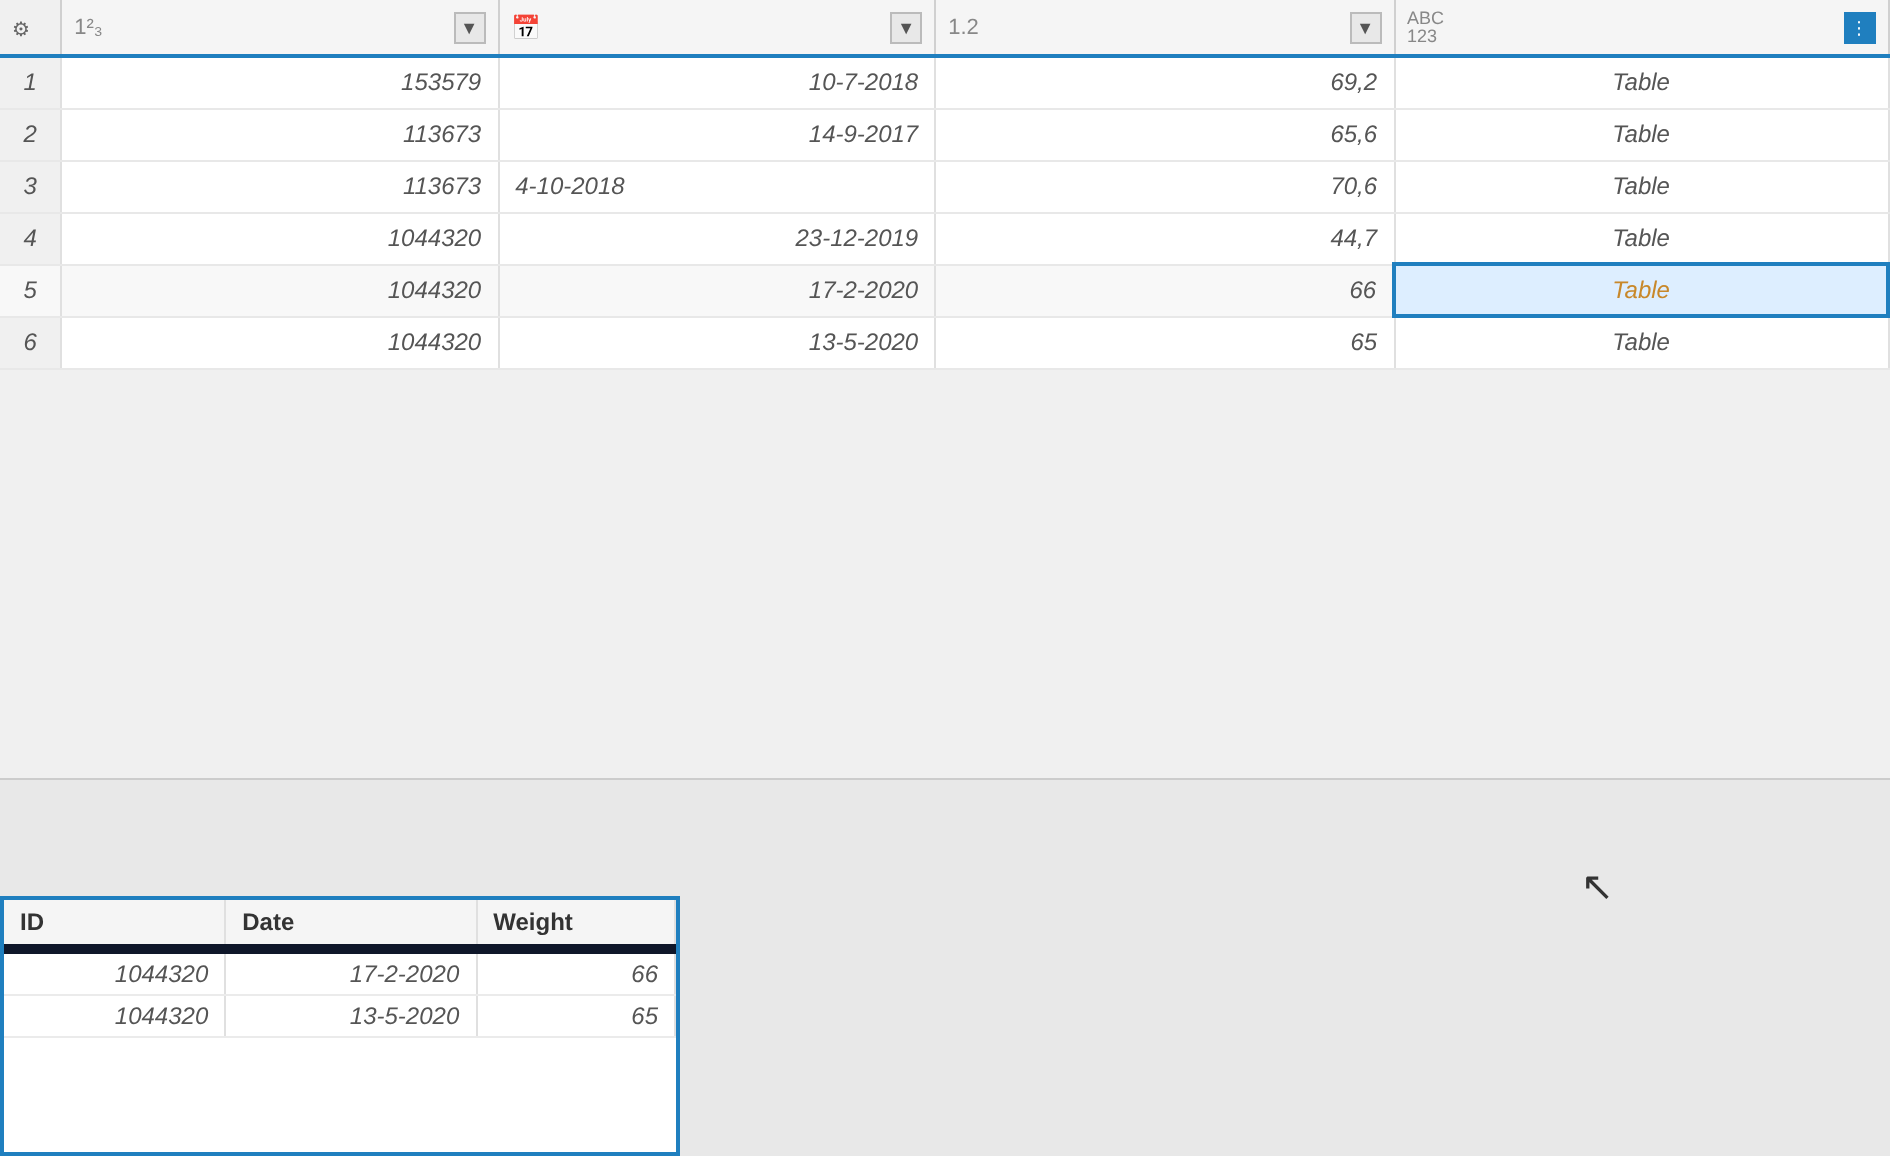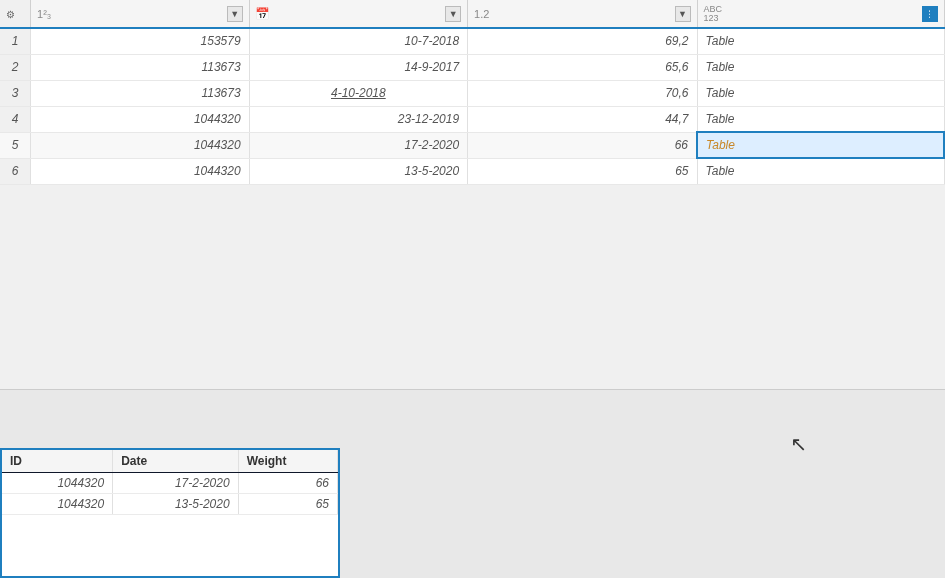--- a/index.html
+++ b/index.html
@@ -93,20 +93,21 @@
       padding: 3px 8px;
       color: #555;
       font-style: italic;
       font-size: 12px;
       height: 26px;
     }
 
     .td-custom {
       color: #c8882a;
       font-style: normal;
+      text-align: center;
     }
 
     
     .row-selected td.td-custom {
       background: #ddeeff;
       border: 2px solid #1f7fbf;
       color: #c8882a;
     }
     .row-selected td {
       background: #f8f8f8;
@@ -146,21 +147,21 @@
       background: white;
     }
 
     .preview-table {
       width: 100%;
       border-collapse: collapse;
     }
 
     .preview-table th {
       background: #f5f5f5;
-      border-bottom: 1px solid #0f172a;
+      border-bottom: 5px solid #0f172a;
       border-right: 1px solid #e0e0e0;
       padding: 4px 8px;
       font-weight: bold;
       font-size: 12px;
       color: #333;
       font-style: normal;
       text-align: left;
     }
 
     .preview-table td {
@@ -239,21 +240,21 @@
         <tr>
           <td class="col-rownum">2</td>
           <td class="td-number">113673</td>
           <td style="text-align: right; padding-left: 39px;">14-9-2017</td>
           <td class="td-number">65,6</td>
           <td class="td-custom">Table</td>
         </tr>
         <tr>
           <td class="col-rownum">3</td>
           <td class="td-number">113673</td>
-          <td style="text-align: center; text-decoration: underline;">4-10-2018</td>
+          <td style="text-align: left;">4-10-2018</td>
           <td class="td-number">70,6</td>
           <td class="td-custom">Table</td>
         </tr>
         <tr>
           <td class="col-rownum">4</td>
           <td class="td-number">1044320</td>
           <td style="text-align: right; padding-left: 21px;">23-12-2019</td>
           <td class="td-number">44,7</td>
           <td class="td-custom">Table</td>
         </tr>

